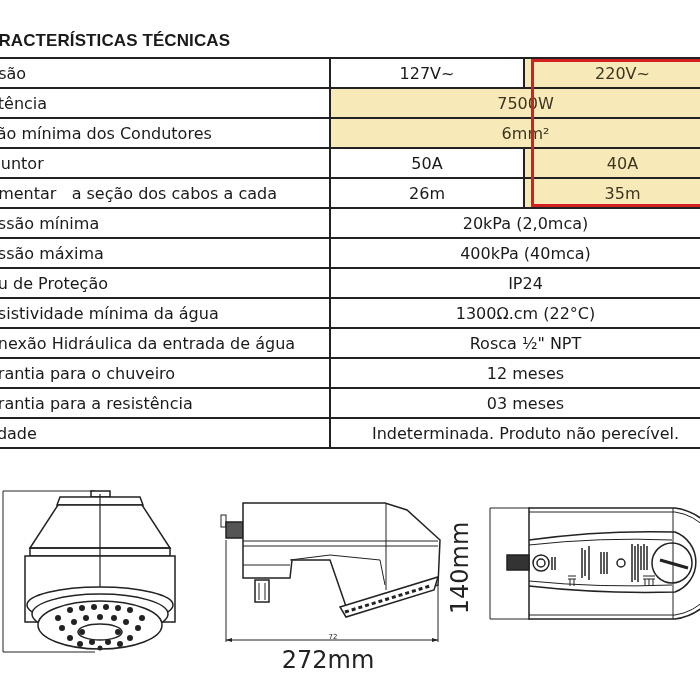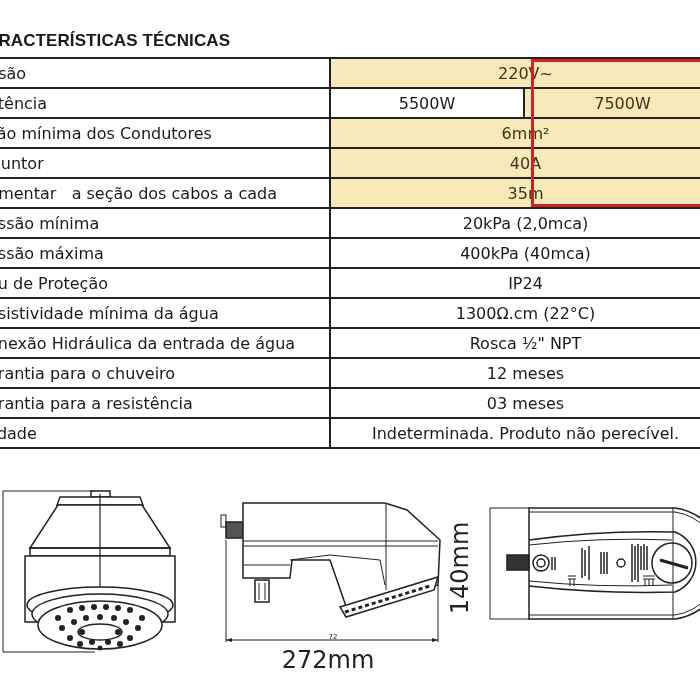--- a/index.html
+++ b/index.html
@@ -21,45 +21,47 @@
 </head>
 <body>
 
 <div class="title">ARACTERÍSTICAS TÉCNICAS</div>
 
 <div class="table">
   <div class="row">
     <div class="cell c1">
         <span>nsão</span>
       </div>
+    <div class="cell c2">127V~</div>
     <div class="cell c3 hl">220V~</div>
   </div>
   <div class="row">
     <div class="cell c1">
         <span>otência</span>
       </div>
-    <div class="cell c2">5500W</div>
     <div class="cell c3 hl">7500W</div>
   </div>
   <div class="row">
     <div class="cell c1">
         <span>ção mínima dos Condutores</span>
       </div>
     <div class="cell c3 hl">6mm²</div>
   </div>
   <div class="row">
     <div class="cell c1">
         <span>sjuntor</span>
       </div>
+    <div class="cell c2">50A</div>
     <div class="cell c3 hl">40A</div>
   </div>
   <div class="row">
     <div class="cell c1">
         <span style="white-space:pre">umentar   a seção dos cabos a cada</span>
       </div>
+    <div class="cell c2">26m</div>
     <div class="cell c3 hl">35m</div>
   </div>
   <div class="row">
     <div class="cell c1">
         <span>essão mínima</span>
       </div>
     <div class="cell c23">20kPa (2,0mca)</div>
   </div>
   <div class="row">
     <div class="cell c1">

